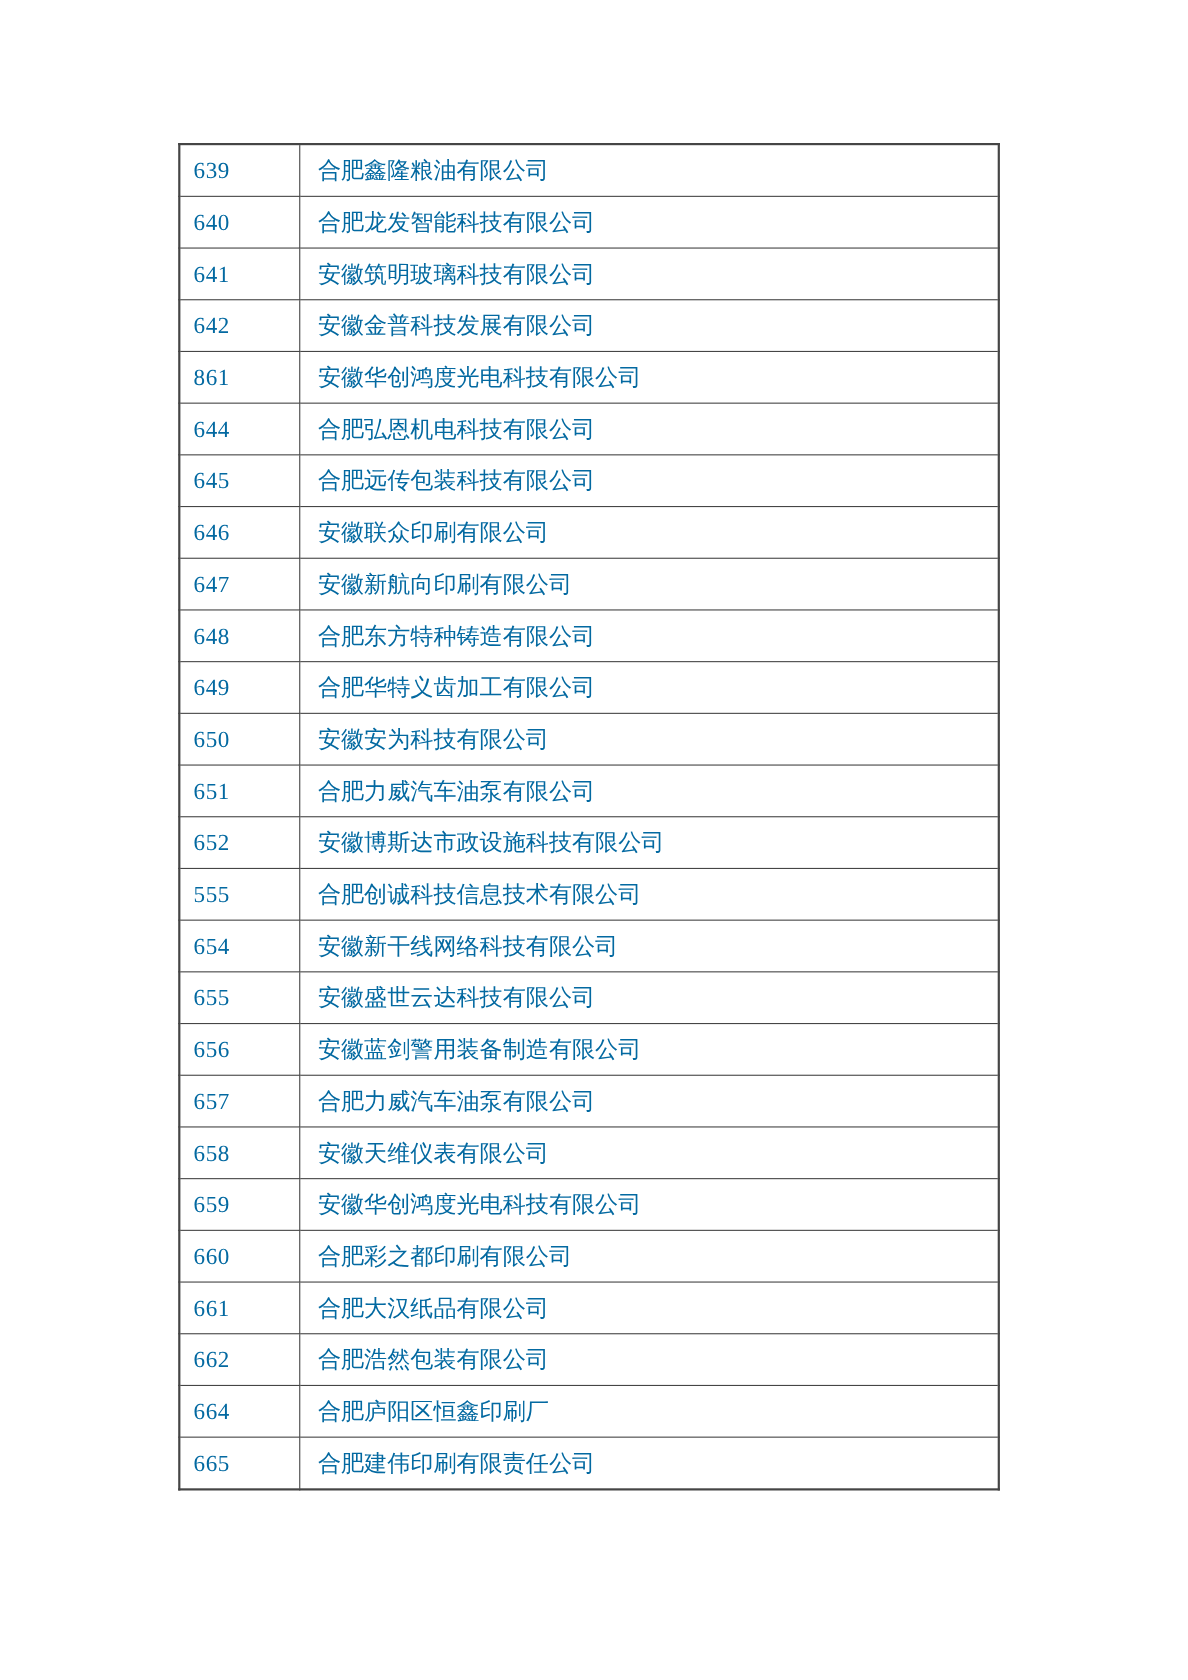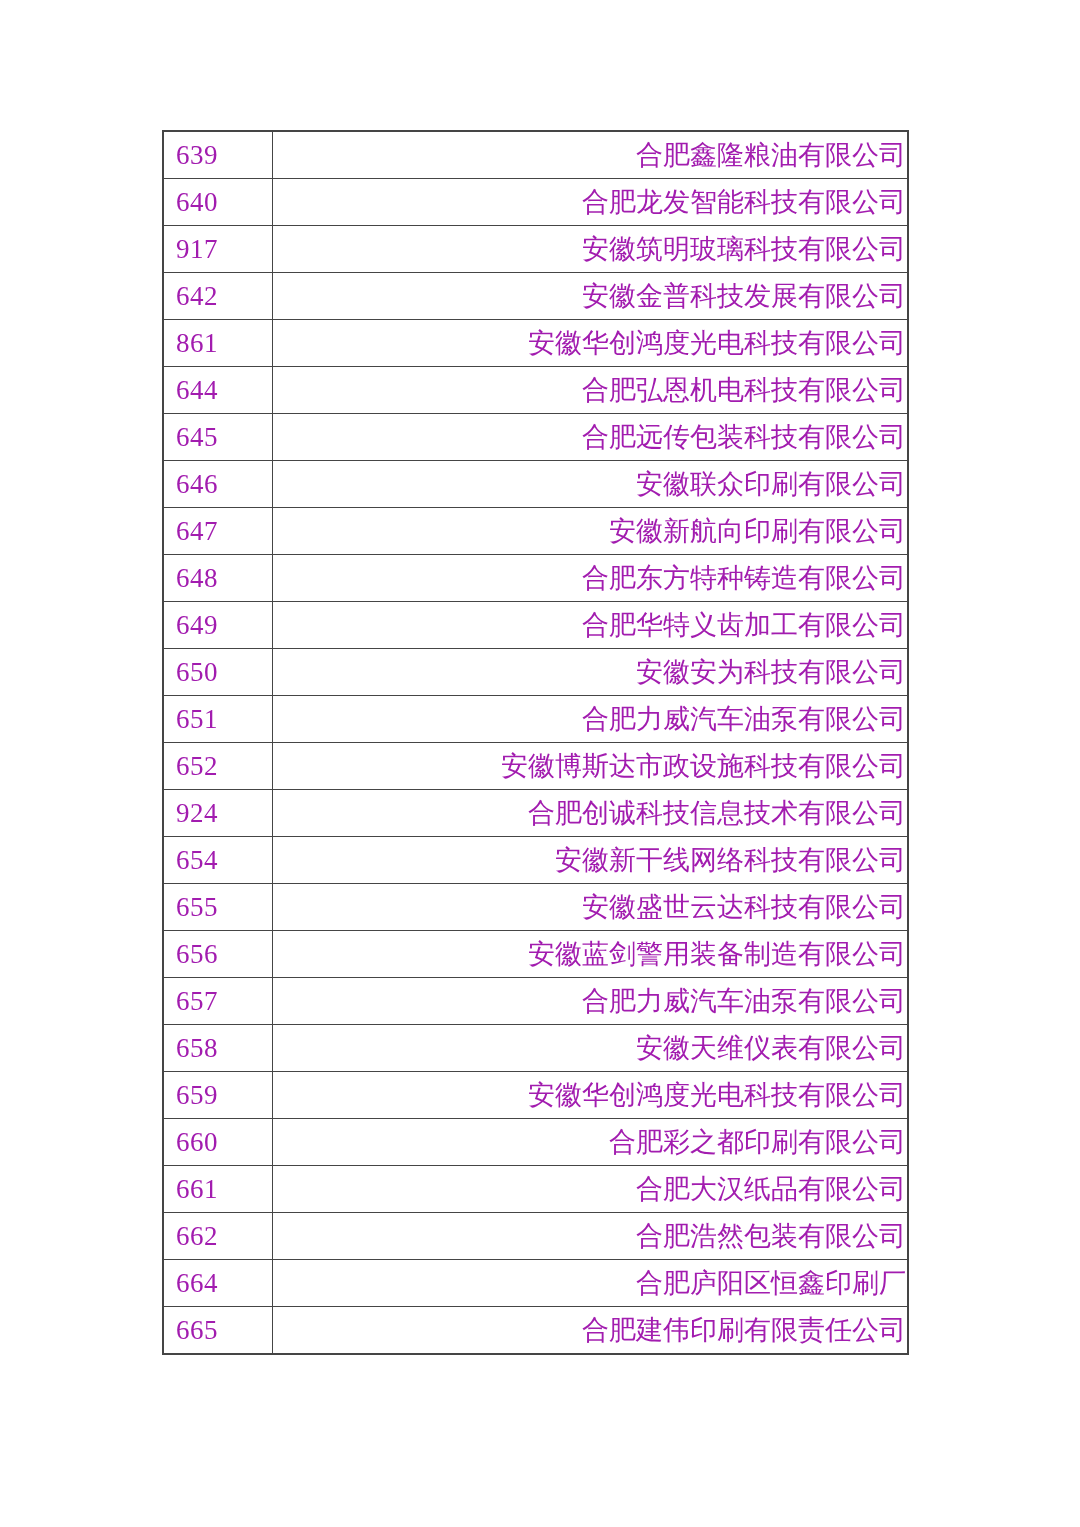--- a/index.html
+++ b/index.html
@@ -25,52 +25,51 @@
     top: 130px;
     width: 747px;
     border-collapse: collapse;
     table-layout: fixed;
     border: 2px solid #454545;
   }
   .company-table td {
     border: 1px solid #454545;
     height: 44px;
     vertical-align: middle;
-    color: #a21caf;
-    font-size: 27px;
+    color: #0369a1;
+    font-size: 21px;
     line-height: 1;
     white-space: nowrap;
     overflow: hidden;
   }
   .cell-no {
     width: 95px;
     padding-left: 12px;
     letter-spacing: 0.5px;
   }
   .cell-name {
-    padding-left: 0;
-    text-align: right;
+    padding-left: 16px;
   }
 </style>
 </head>
 <body>
 
 <div class="page">
   <table class="company-table">
     <tbody>
         <tr>
           <td class="cell-no">639</td>
           <td class="cell-name">合肥鑫隆粮油有限公司</td>
         </tr>
         <tr>
           <td class="cell-no">640</td>
           <td class="cell-name">合肥龙发智能科技有限公司</td>
         </tr>
         <tr>
-          <td class="cell-no">917</td>
+          <td class="cell-no">641</td>
           <td class="cell-name">安徽筑明玻璃科技有限公司</td>
         </tr>
         <tr>
           <td class="cell-no">642</td>
           <td class="cell-name">安徽金普科技发展有限公司</td>
         </tr>
         <tr>
           <td class="cell-no">861</td>
           <td class="cell-name">安徽华创鸿度光电科技有限公司</td>
         </tr>
@@ -104,21 +103,21 @@
         </tr>
         <tr>
           <td class="cell-no">651</td>
           <td class="cell-name">合肥力威汽车油泵有限公司</td>
         </tr>
         <tr>
           <td class="cell-no">652</td>
           <td class="cell-name">安徽博斯达市政设施科技有限公司</td>
         </tr>
         <tr>
-          <td class="cell-no">924</td>
+          <td class="cell-no">555</td>
           <td class="cell-name">合肥创诚科技信息技术有限公司</td>
         </tr>
         <tr>
           <td class="cell-no">654</td>
           <td class="cell-name">安徽新干线网络科技有限公司</td>
         </tr>
         <tr>
           <td class="cell-no">655</td>
           <td class="cell-name">安徽盛世云达科技有限公司</td>
         </tr>

